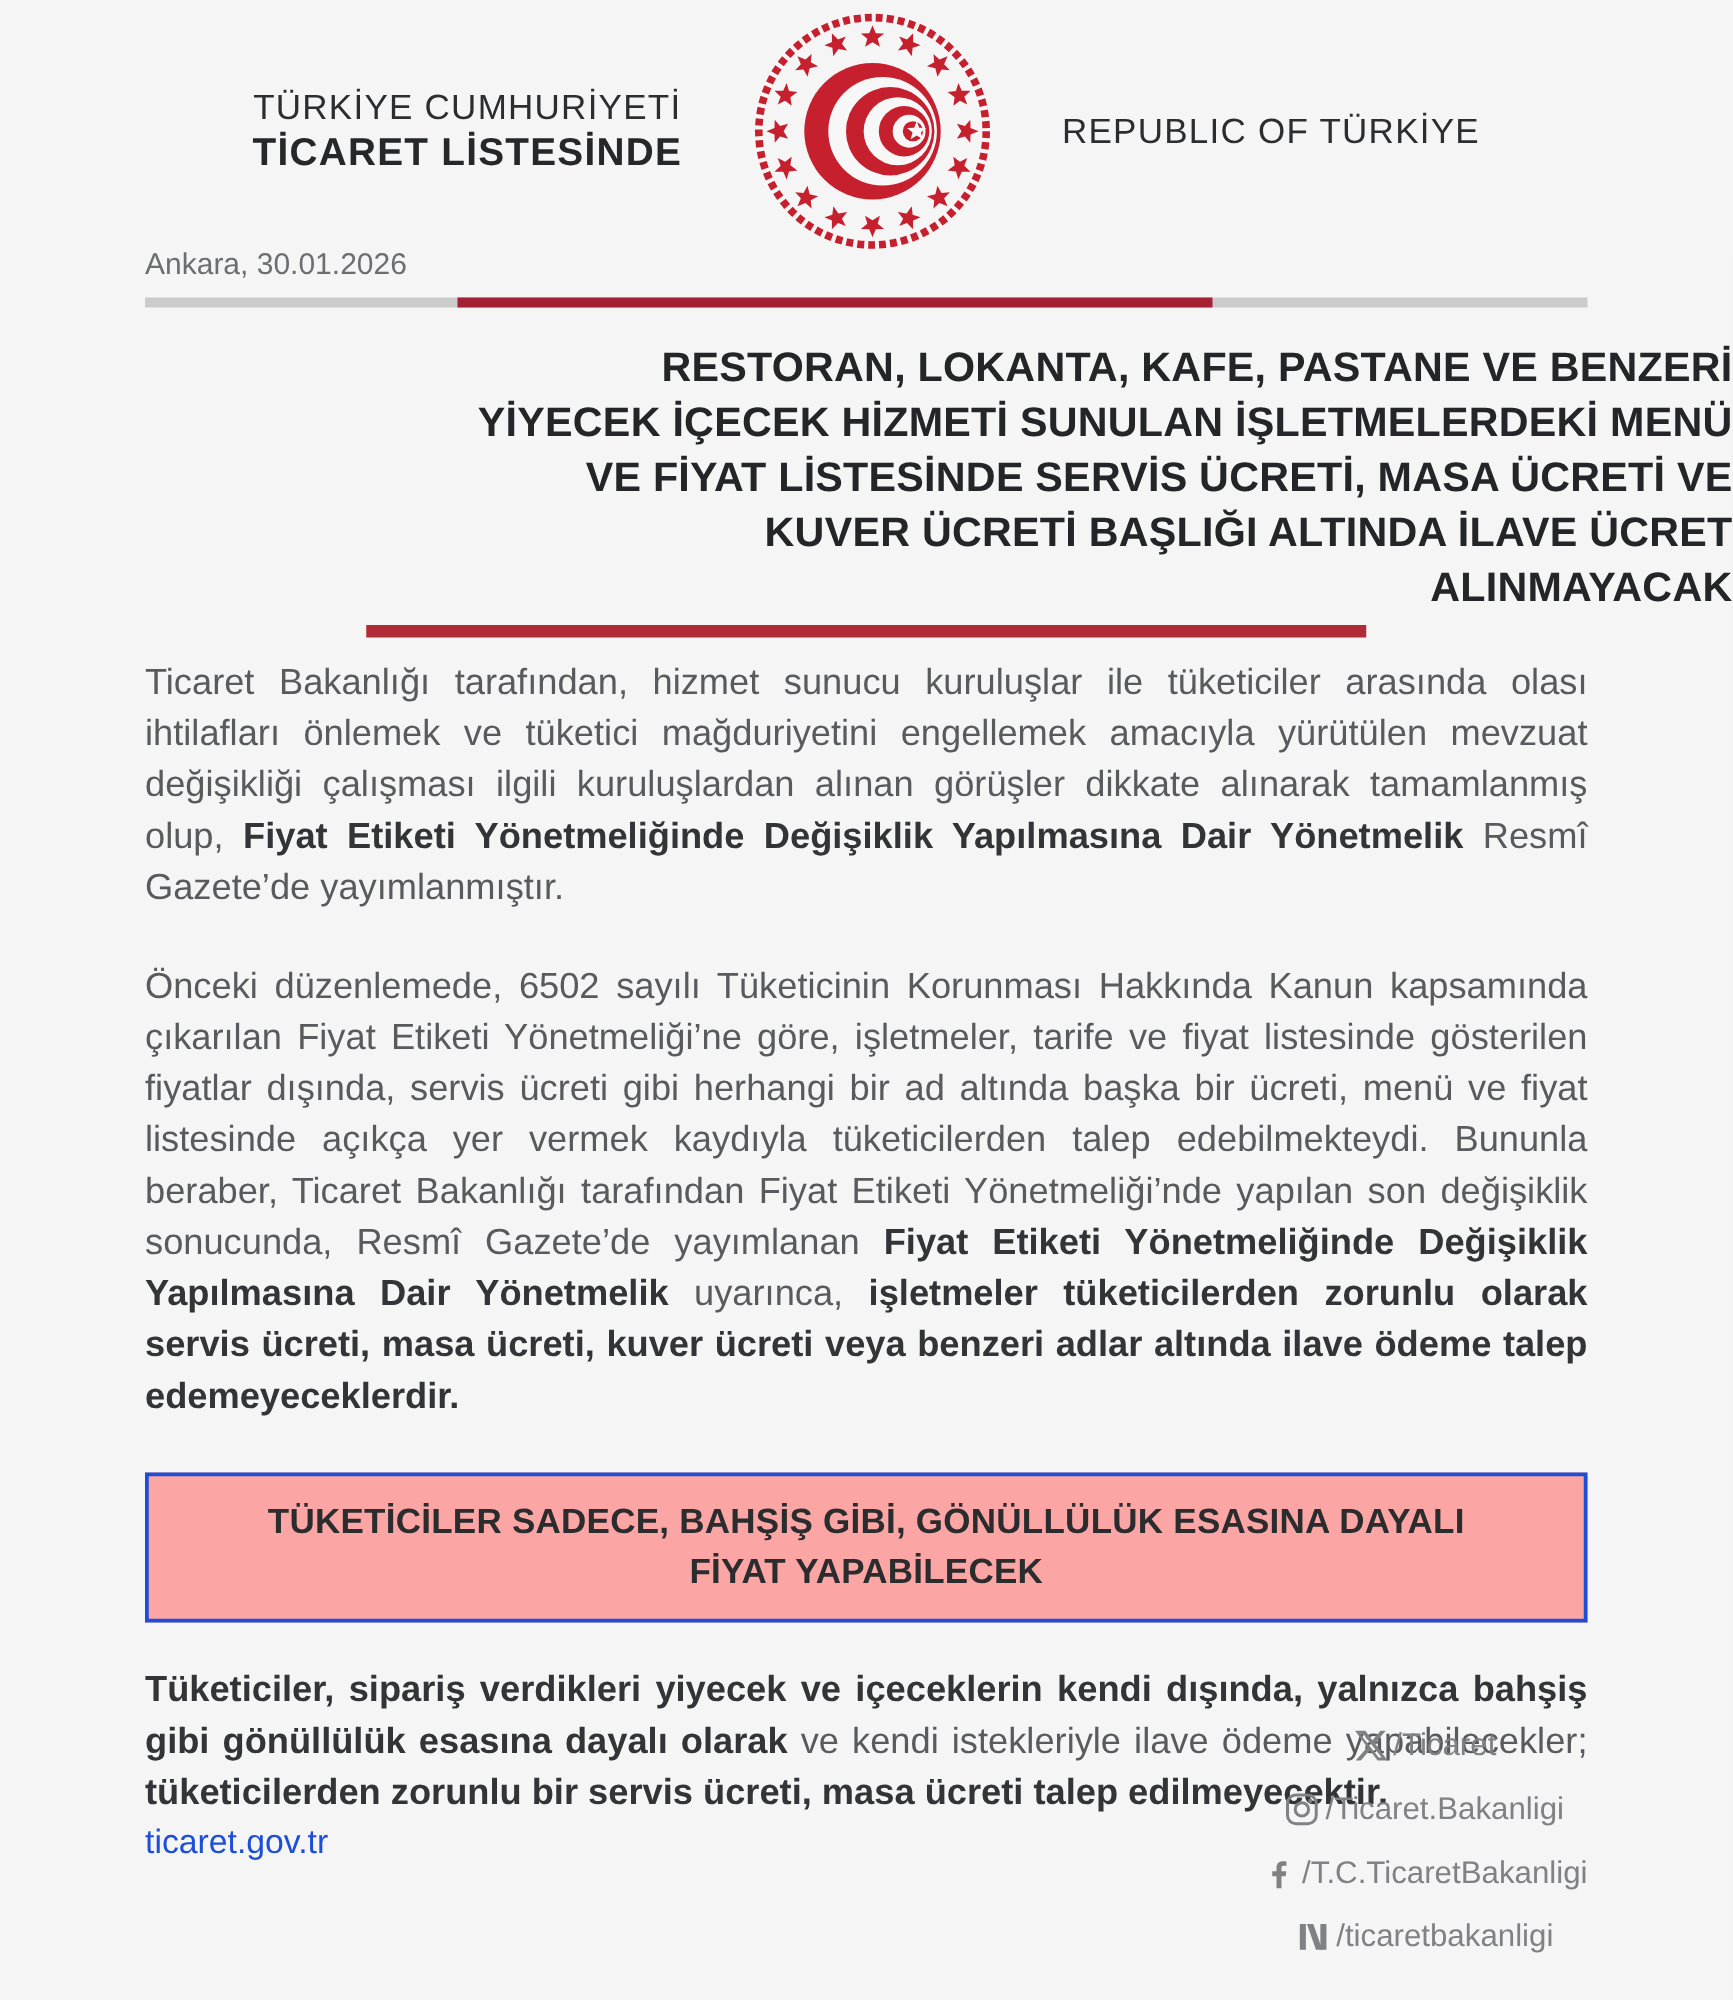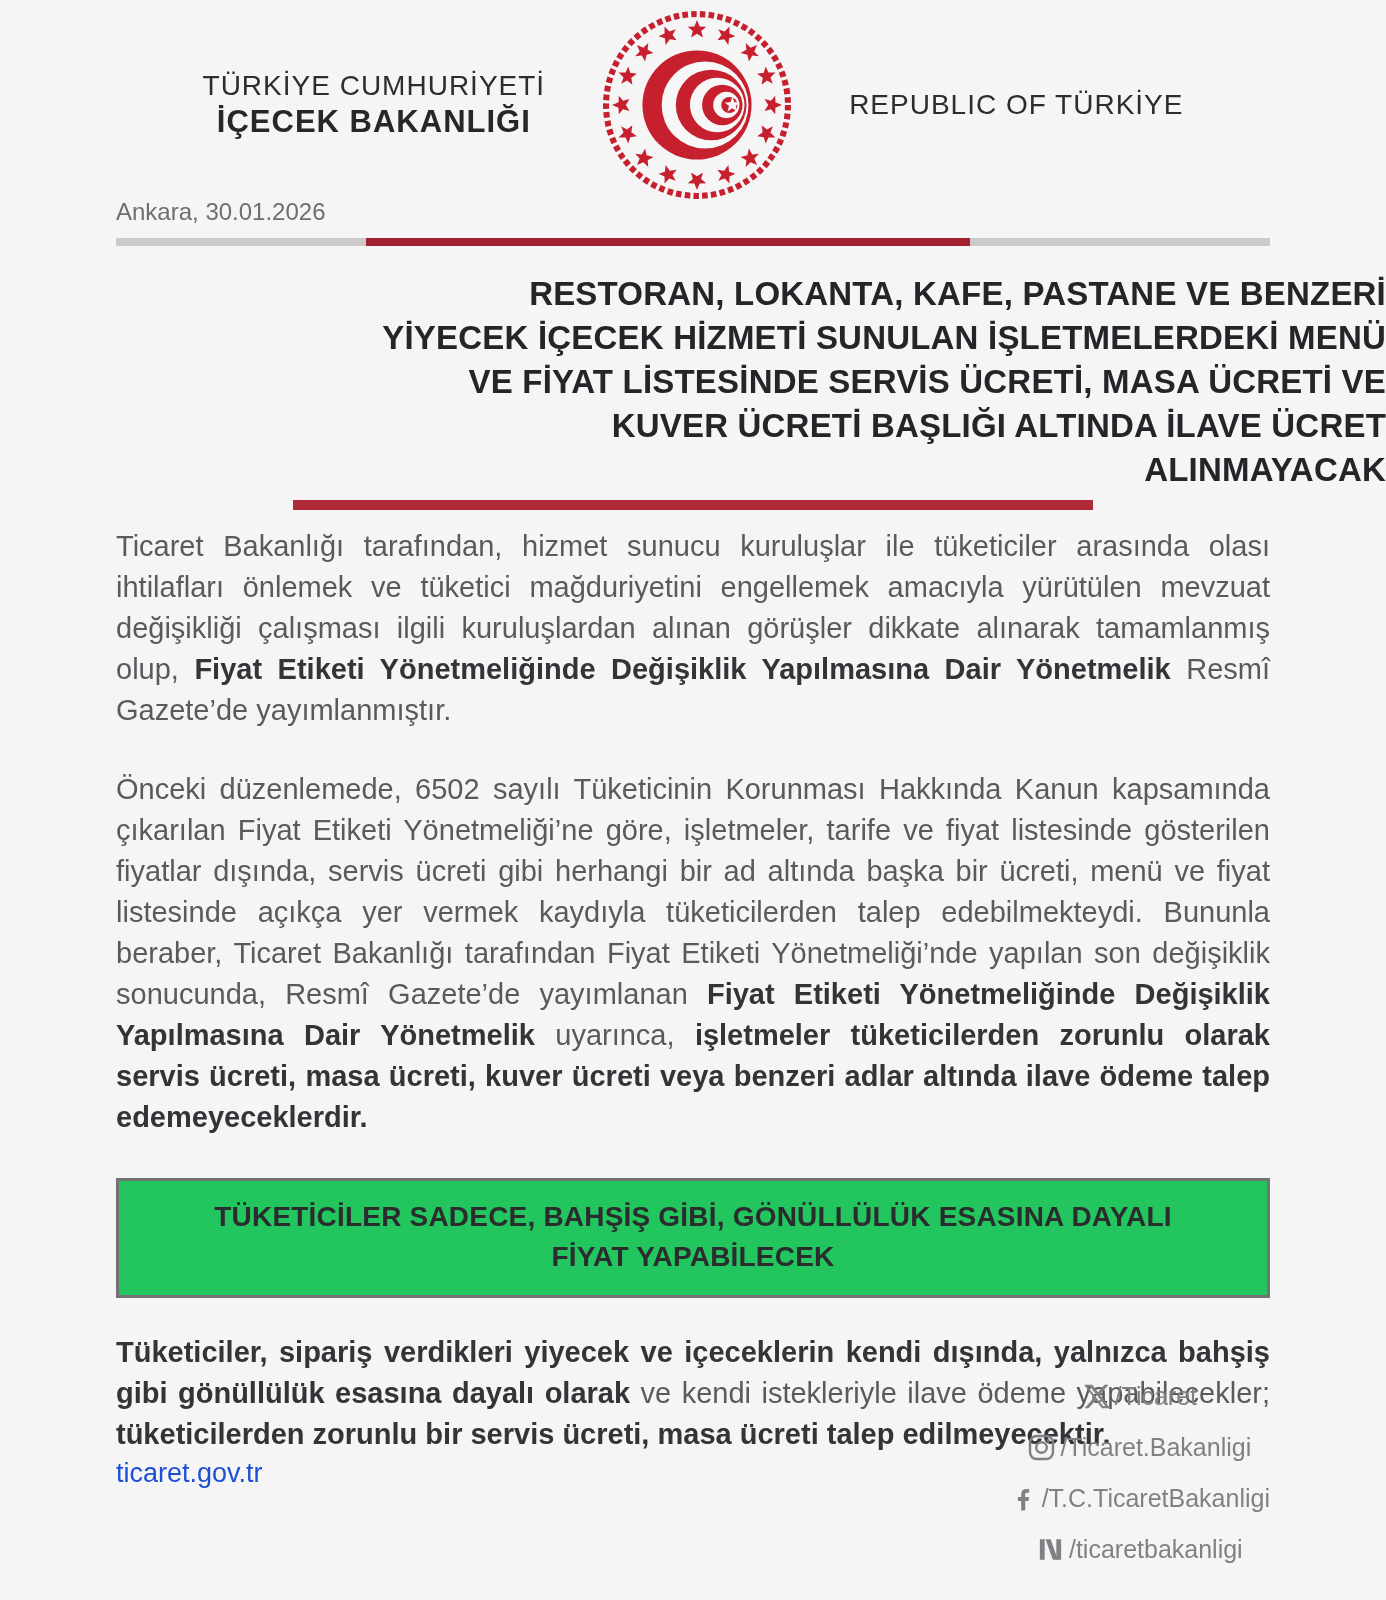--- a/index.html
+++ b/index.html
@@ -27,21 +27,21 @@
   .headline{margin-top:26px;text-align:right;font-size:33px;line-height:44px;
     font-weight:700;color:#242528;letter-spacing:.2px;margin-left:32px;}
   .red-rule{width:800px;height:10px;background:#b02a37;margin:8px auto 0 auto;}
   
   .body-block{margin:16px 116px 0 116px;}
   .body-para{margin:0 0 38px 0;font-size:29px;line-height:41px;color:#595a5d;
     text-align:justify;font-weight:400;}
   .body-para:last-child{margin-bottom:0;}
   .body-para .b{font-weight:700;color:#333437;}
   
-  .emph-box{margin:40px 116px 0 116px;border:3px solid #737373;background:#22c55e;
+  .emph-box{margin:40px 116px 0 116px;border:3px solid #1d4ed8;background:#fca5a5;
     padding:16px 24px 18px 24px;text-align:center;}
   .emph-line{font-size:28px;line-height:40px;font-weight:700;color:#2b2c2e;letter-spacing:.2px;}
   .after-box{margin-top:34px;}
   
   .footer{position:absolute;left:116px;right:116px;bottom:36px;
     display:flex;align-items:center;justify-content:space-between;}
   .site{font-size:27px;color:#1d4ed8;}
   .socials{display:flex;align-items:center;gap:22px;flex-direction:column;}
   .social-item{display:flex;align-items:center;gap:4px;color:#808184;}
   .social-item svg{width:29px;height:29px;display:block;}
@@ -49,21 +49,21 @@
   .logo-svg{width:100%;height:100%;display:block;}
 </style>
 </head>
 <body>
 
 <div class="page">
 
   <div class="header-row">
     <div class="org-block">
       <div class="org-line1">TÜRKİYE CUMHURİYETİ</div>
-      <div class="org-line2">İÇECEK BAKANLIĞI</div>
+      <div class="org-line2">TİCARET LİSTESİNDE</div>
     </div>
 
     <div class="logo-wrap">
       <svg class="logo-svg" viewBox="0 0 190 190">
         <g fill="#c6202e">
 
           <circle cx="95" cy="95" r="90" fill="none" stroke="#c6202e" stroke-width="6" stroke-dasharray="5.5 3.2"></circle>
 
           <defs>
             <path id="st" d="M95 11 L97.6 17.4 L104.2 17.6 L99.1 21.8 L100.9 28.2 L95 24.6 L89.1 28.2 L90.9 21.8 L85.8 17.6 L92.4 17.4 Z"></path>

